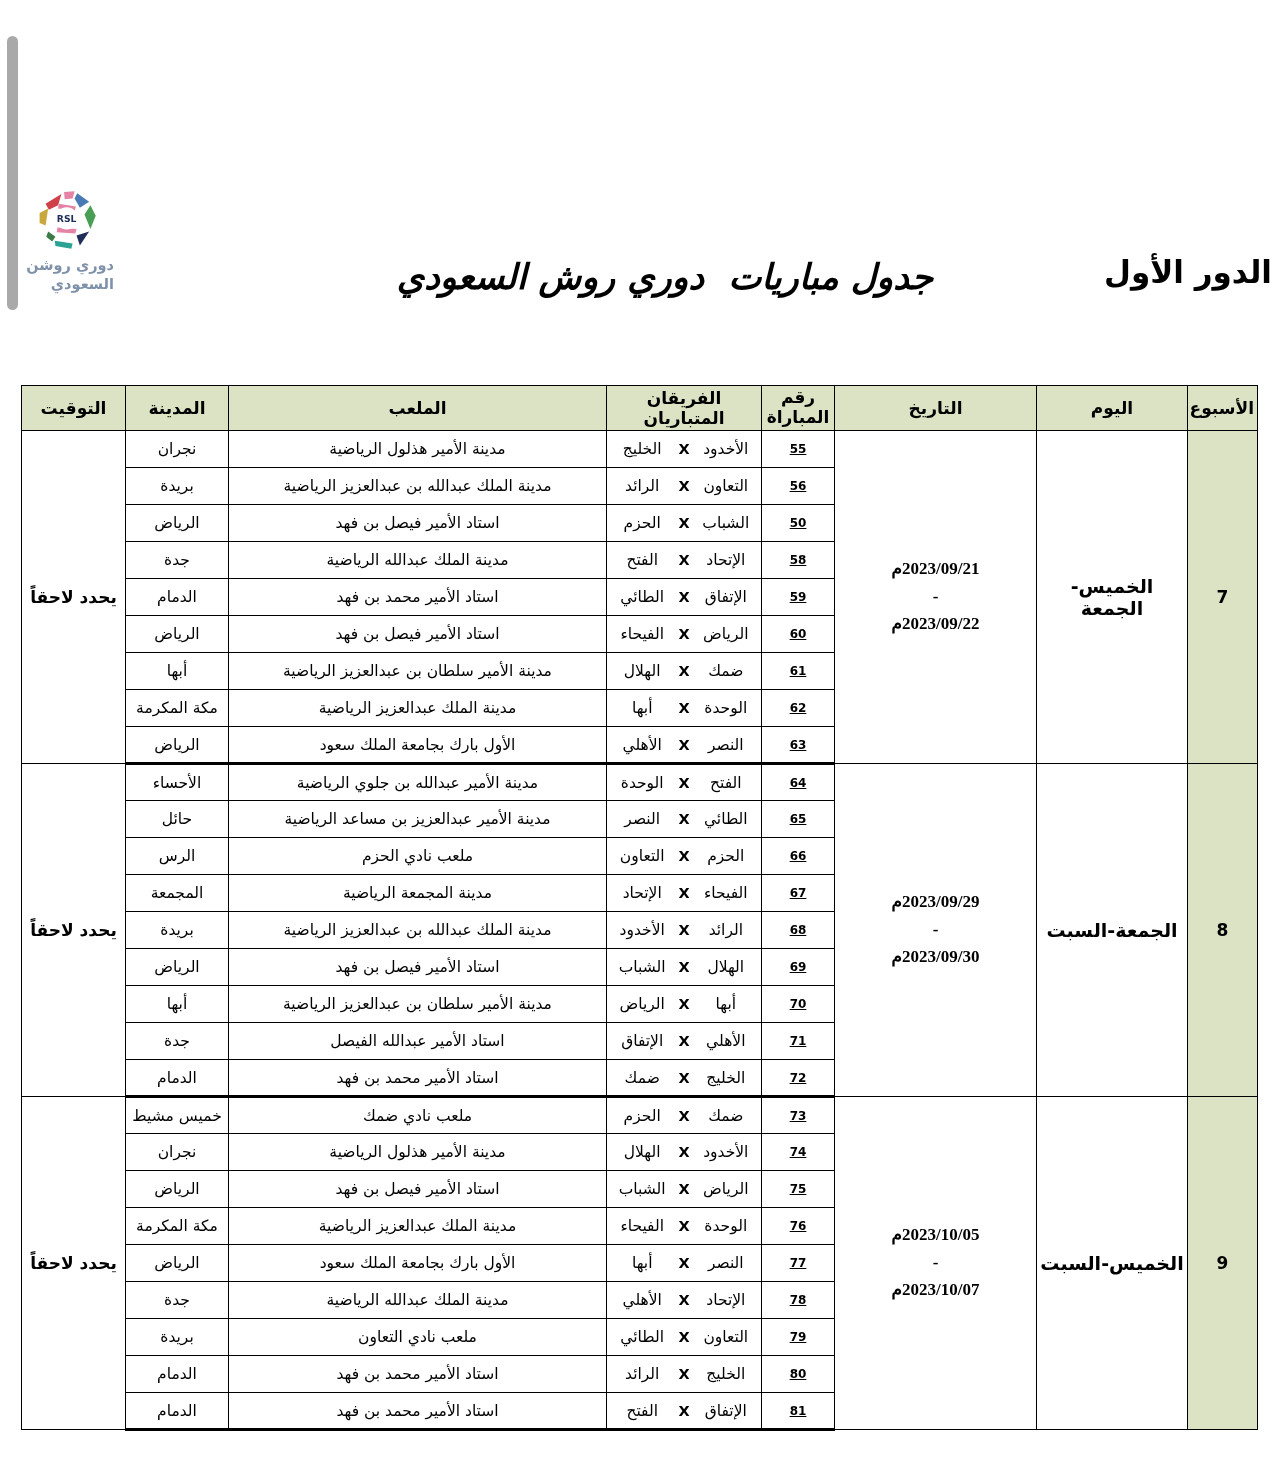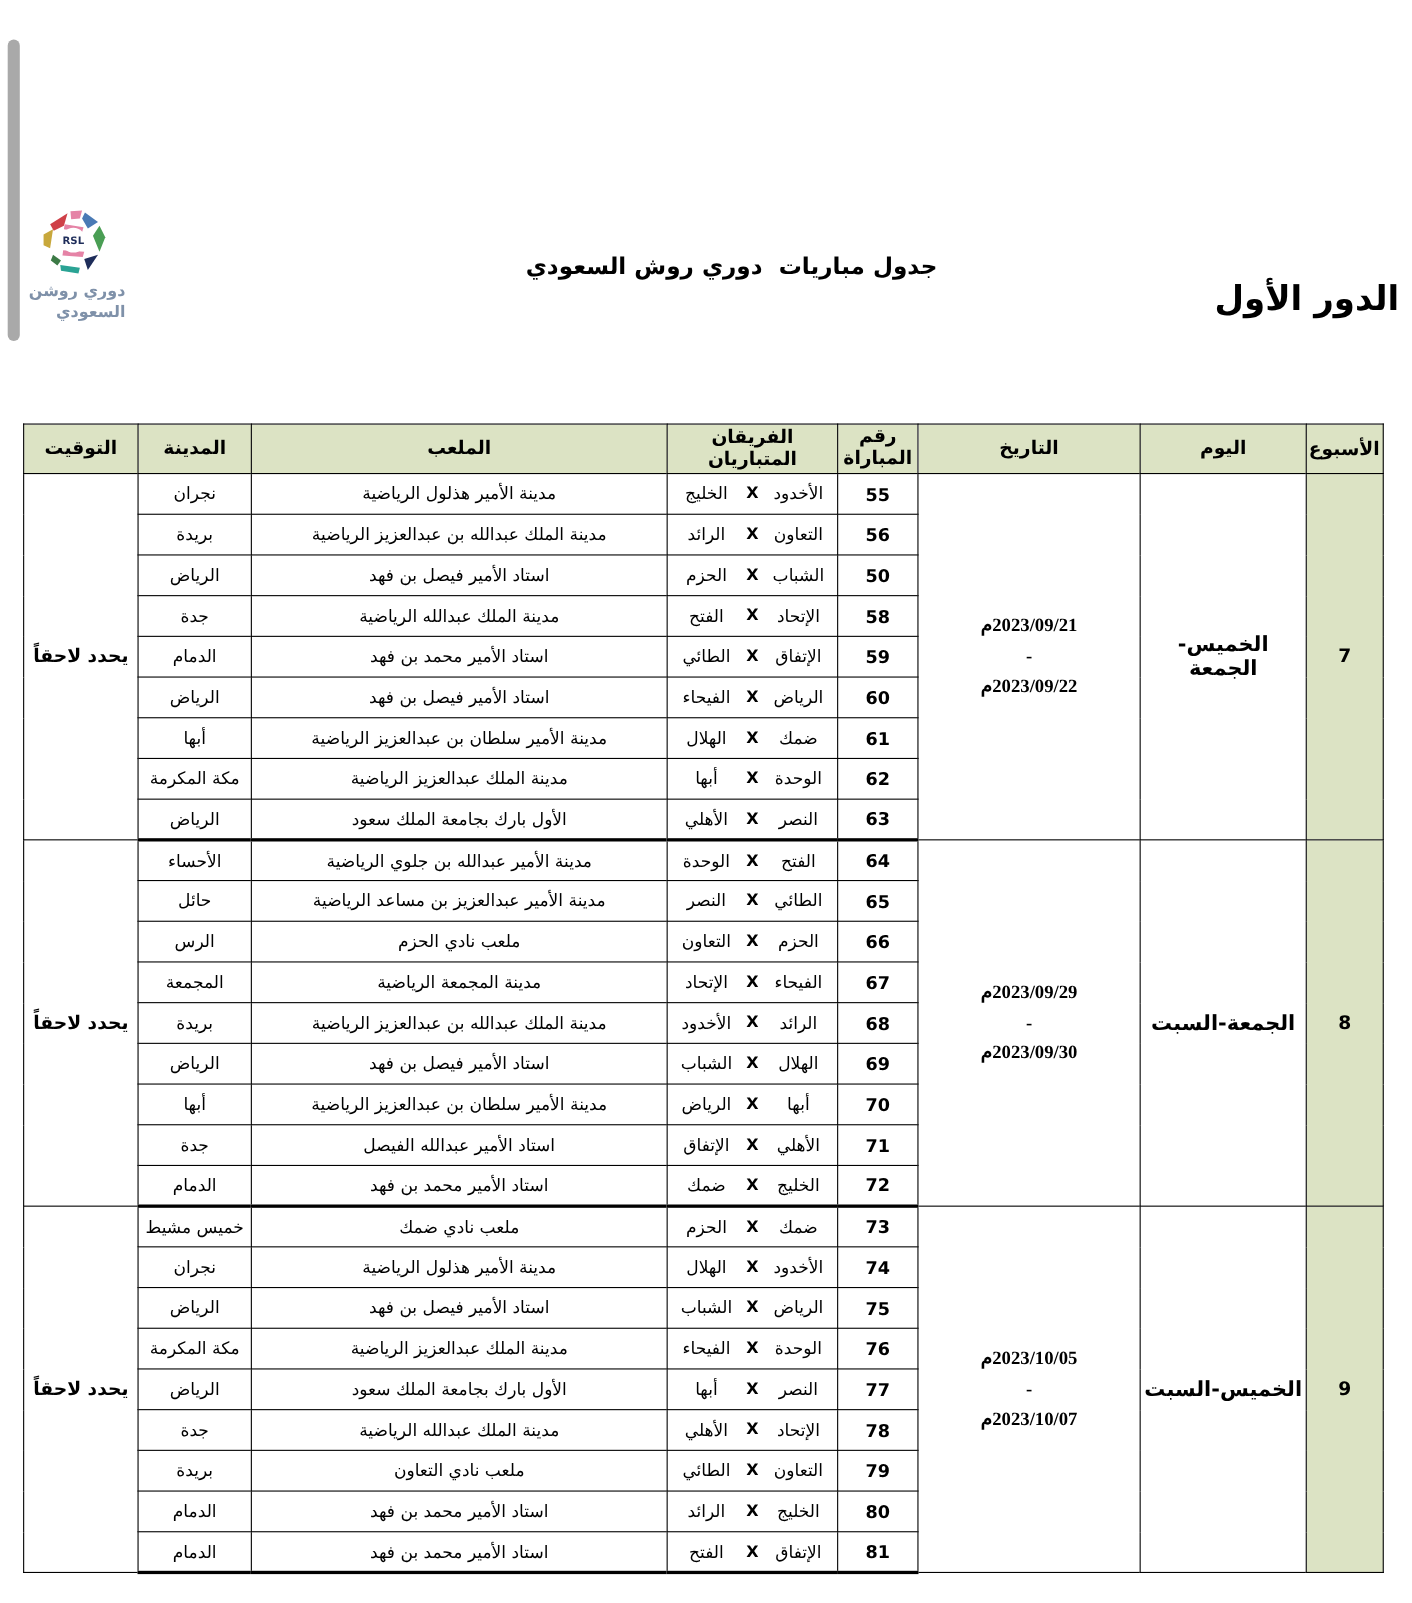--- a/index.html
+++ b/index.html
@@ -22,21 +22,21 @@
   
   .logo-block{position:absolute;left:22px;top:188px;width:92px;}
   .logo-svg{display:block;margin:0 auto;}
   .logo-text{
     margin-top:2px;color:var(--logo-text);font-weight:bold;
     font-size:14.5px;line-height:1.32;
   }
   
   .titles{
     position:absolute;top:190px;left:340px;width:650px;text-align:center;
-    font-weight:bold;font-size:21px;line-height:1.0;white-space:pre;
+    font-weight:bold;font-size:35px;line-height:1.0;white-space:pre;font-style:italic;
   }
   .titles .t1{margin-bottom:22px;}
   .round-label{
     position:absolute;top:254px;right:12px;font-weight:bold;font-size:31px;
   }
   
   .tbl-wrap{position:absolute;top:385px;right:26px;}
   table.sched{
     border-collapse:collapse;table-layout:fixed;width:1236px;direction:rtl;
   }
@@ -53,21 +53,21 @@
   .c-week{border-right-width:3px;border-left-width:2.6px;}
   .c-day{border-left-width:2.6px;margin-left:48px;}
   .c-date{border-left-width:2.6px;}
   .c-time{border-left-width:3px;border-right-width:2.6px;}
   tr.group-end td{border-bottom-width:3px;}
   td[rowspan]{border-bottom-width:3px;}
   
   td.c-week{background:var(--header-bg);font-weight:bold;font-size:17px;}
   td.c-day{font-weight:bold;font-size:19px;}
   td.c-date{font-weight:bold;font-size:17px;font-family:Liberation Serif, serif;}
-  td.c-num{font-weight:bold;font-size:16px;}
+  td.c-num{font-weight:bold;font-size:12px;text-decoration:underline;}
   td.c-time{font-weight:bold;font-size:17px;}
   .num-head div{line-height:1.15;}
   .daterange div{line-height:1.2;margin:7px 0;}
   .teams-wrap{
     display:grid;grid-template-columns:1fr auto 1fr;align-items:center;
     width:100%;font-size:15.5px;
   }
   .teams-wrap .vs{font-weight:bold;font-size:14.5px;padding:0 4px;font-family:"DejaVu Sans", sans-serif;}
   .teams-wrap span{text-align:center;}
 </style>

